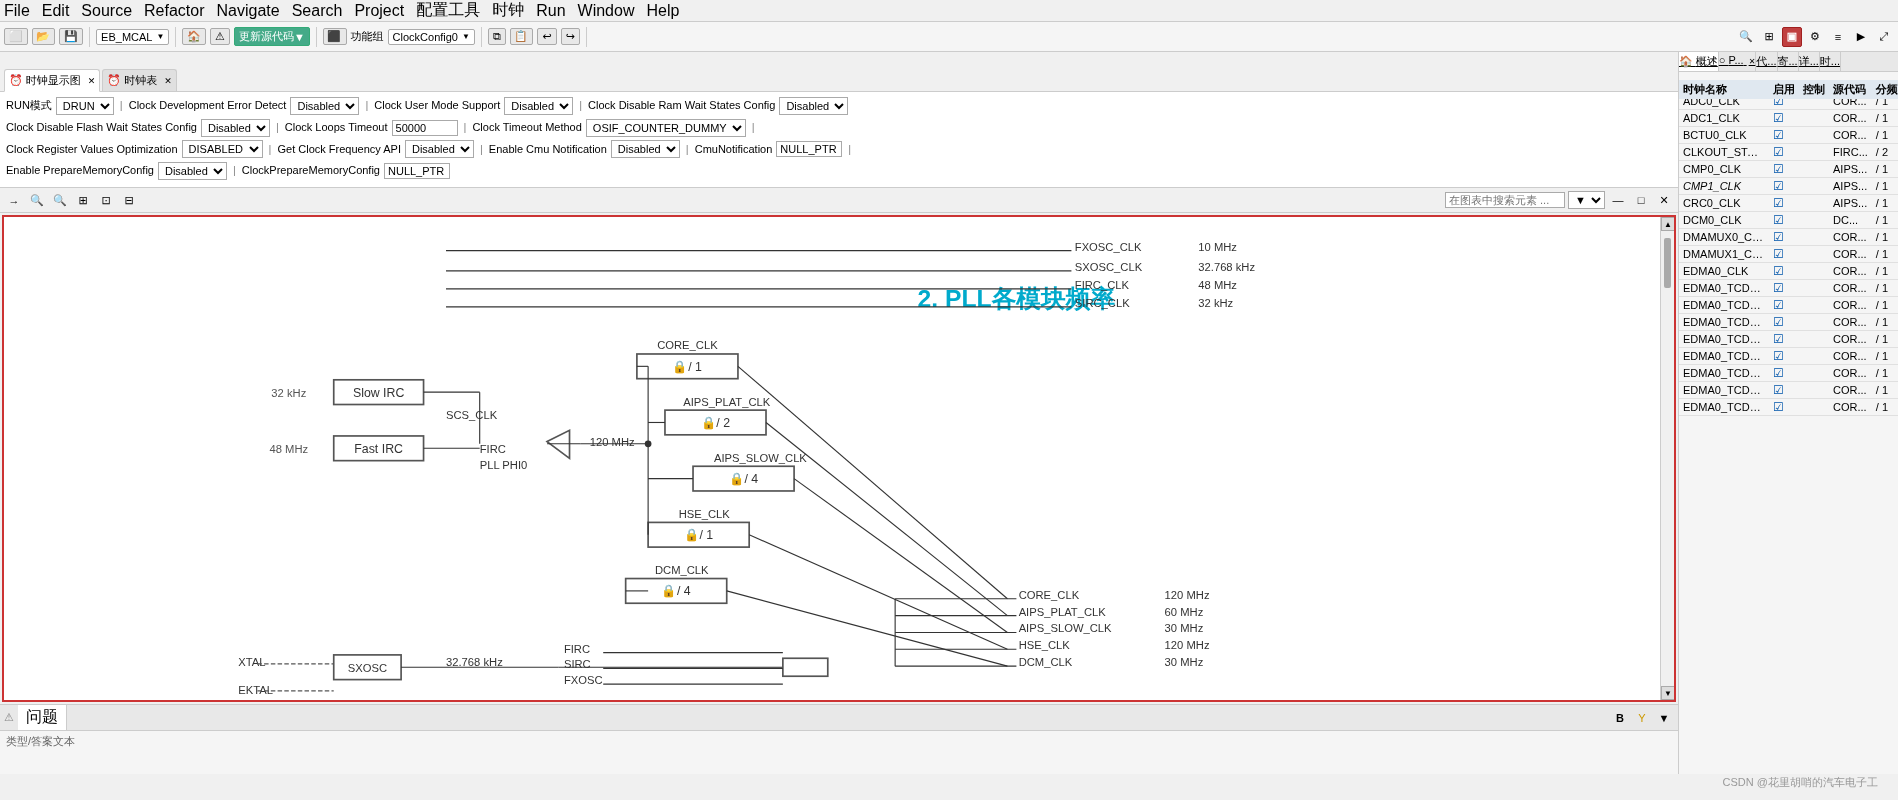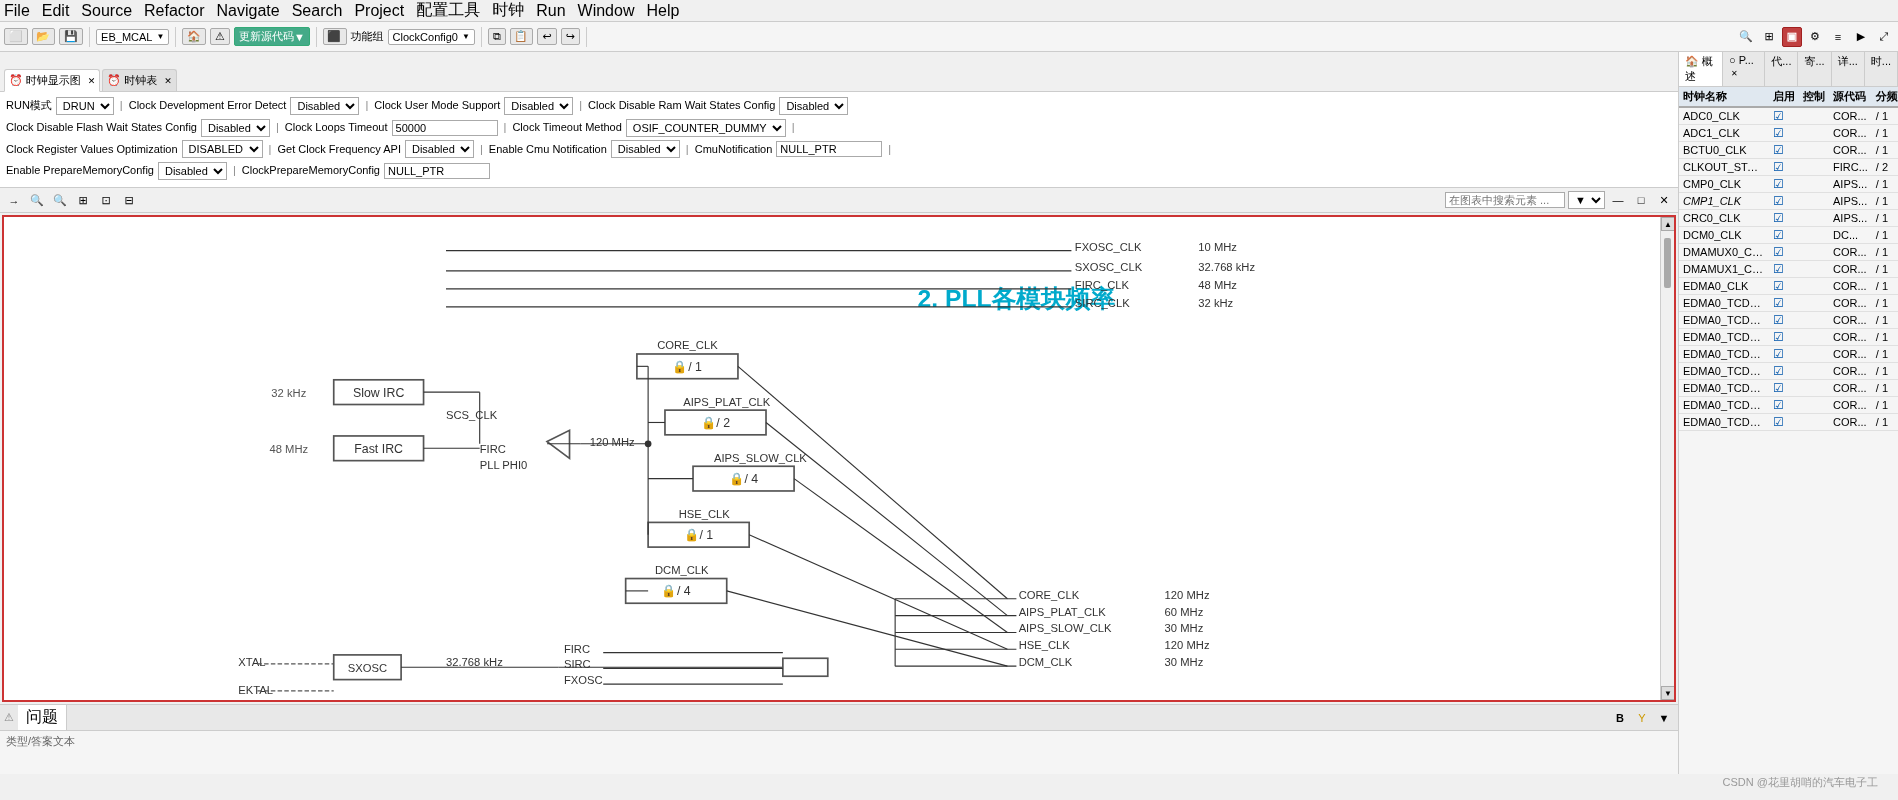--- a/index.html
+++ b/index.html
@@ -28,41 +28,41 @@
     .tab-bar { background: #f0f0f0; border-bottom: 1px solid #ccc; display: flex; align-items: flex-end; padding: 0 4px; }
     .tab { padding: 3px 4px; border: 1px solid #ccc; border-bottom: none; background: #e0e0e0; cursor: pointer; font-size: 11px; margin-right: 2px; border-radius: 3px 3px 0 0; margin-top: 16px; }
     .tab.active { background: #fff; border-bottom: 1px solid #fff; position: relative; bottom: -1px; }
     
     
     #config-area { background: #fff; padding: 4px 6px; border-bottom: 1px solid #ccc; font-size: 11px; line-height: 1.8; }
     .config-row { display: flex; flex-wrap: wrap; align-items: center; gap: 4px; margin-bottom: 2px; }
     .config-label { white-space: nowrap; }
     .config-select { border: 1px solid #aaa; background: #fff; padding: 1px 2px; font-size: 11px; cursor: pointer; }
     .config-input { border: 1px solid #aaa; background: #fff; padding: 1px 3px; font-size: 11px; width: 60px; }
-    .config-input-mid { width: 106px; }
+    .config-input-mid { width: 66px; }
     .pipe { color: #888; margin: 0 2px; }
     
     
     #diagram-area { flex: 1; overflow: hidden; position: relative; background: #fff; border: 2px solid #d44; margin: 2px; }
     #diagram-svg { width: 100%; height: 100%; }
     
     
     #diagram-scrollbar { position: absolute; right: 0; top: 0; bottom: 0; width: 14px; background: #f0f0f0; border-left: 1px solid #ccc; }
     .sb-arrow { width: 14px; height: 14px; background: #ddd; border: 1px solid #aaa; display: flex; align-items: center; justify-content: center; cursor: pointer; font-size: 8px; }
     .sb-thumb { background: #aaa; height: 60px; margin: 2px; border-radius: 2px; }
     
     
     #right-panel { width: 220px; background: #f5f5f5; border-left: 1px solid #ccc; display: flex; flex-direction: column; }
     #right-tabs { display: flex; background: #e8e8e8; border-bottom: 1px solid #ccc; font-size: 11px; }
-    .right-tab { padding: 2px 6px; cursor: pointer; border-right: 1px solid #ccc; }
+    .right-tab { padding: 2px 0; cursor: pointer; border-right: 1px solid #ccc; text-decoration: underline; }
     .right-tab.active { background: #fff; }
     
     #right-table { flex: 1; overflow-y: auto; }
     #right-table table { width: 100%; border-collapse: collapse; font-size: 11px; }
-    #right-table th { background: #e0e8f0; border-bottom: 2px solid #aaa; padding: 2px 4px; text-align: left; position: sticky; top: 0; white-space: nowrap; }
+    #right-table th { background: #e0e8f0; border-bottom: 2px solid #aaa; padding: 2px 4px; text-align: left; position: sticky; top: 8px; white-space: nowrap; }
     #right-table td { border-bottom: 1px solid #e0e0e0; padding: 1px 4px; white-space: nowrap; overflow: hidden; text-overflow: ellipsis; max-width: 70px; }
     
     
     #bottom-panel { height: 80px; background: #f5f5f5; border-top: 1px solid #ccc; display: flex; flex-direction: column; }
     .bottom-tab-bar { display: flex; background: #e8e8e8; border-bottom: 1px solid #ccc; align-items: center; }
     .bottom-tab { padding: 2px 8px; cursor: pointer; font-size: 16px; border-right: 1px solid #ccc; }
     .bottom-tab.active { background: #fff; }
     .bottom-toolbar { display: flex; gap: 3px; padding: 1px 4px; align-items: center; margin-left: auto; }
     .bottom-content { flex: 1; padding: 3px 6px; font-size: 11px; color: #666; }
     

